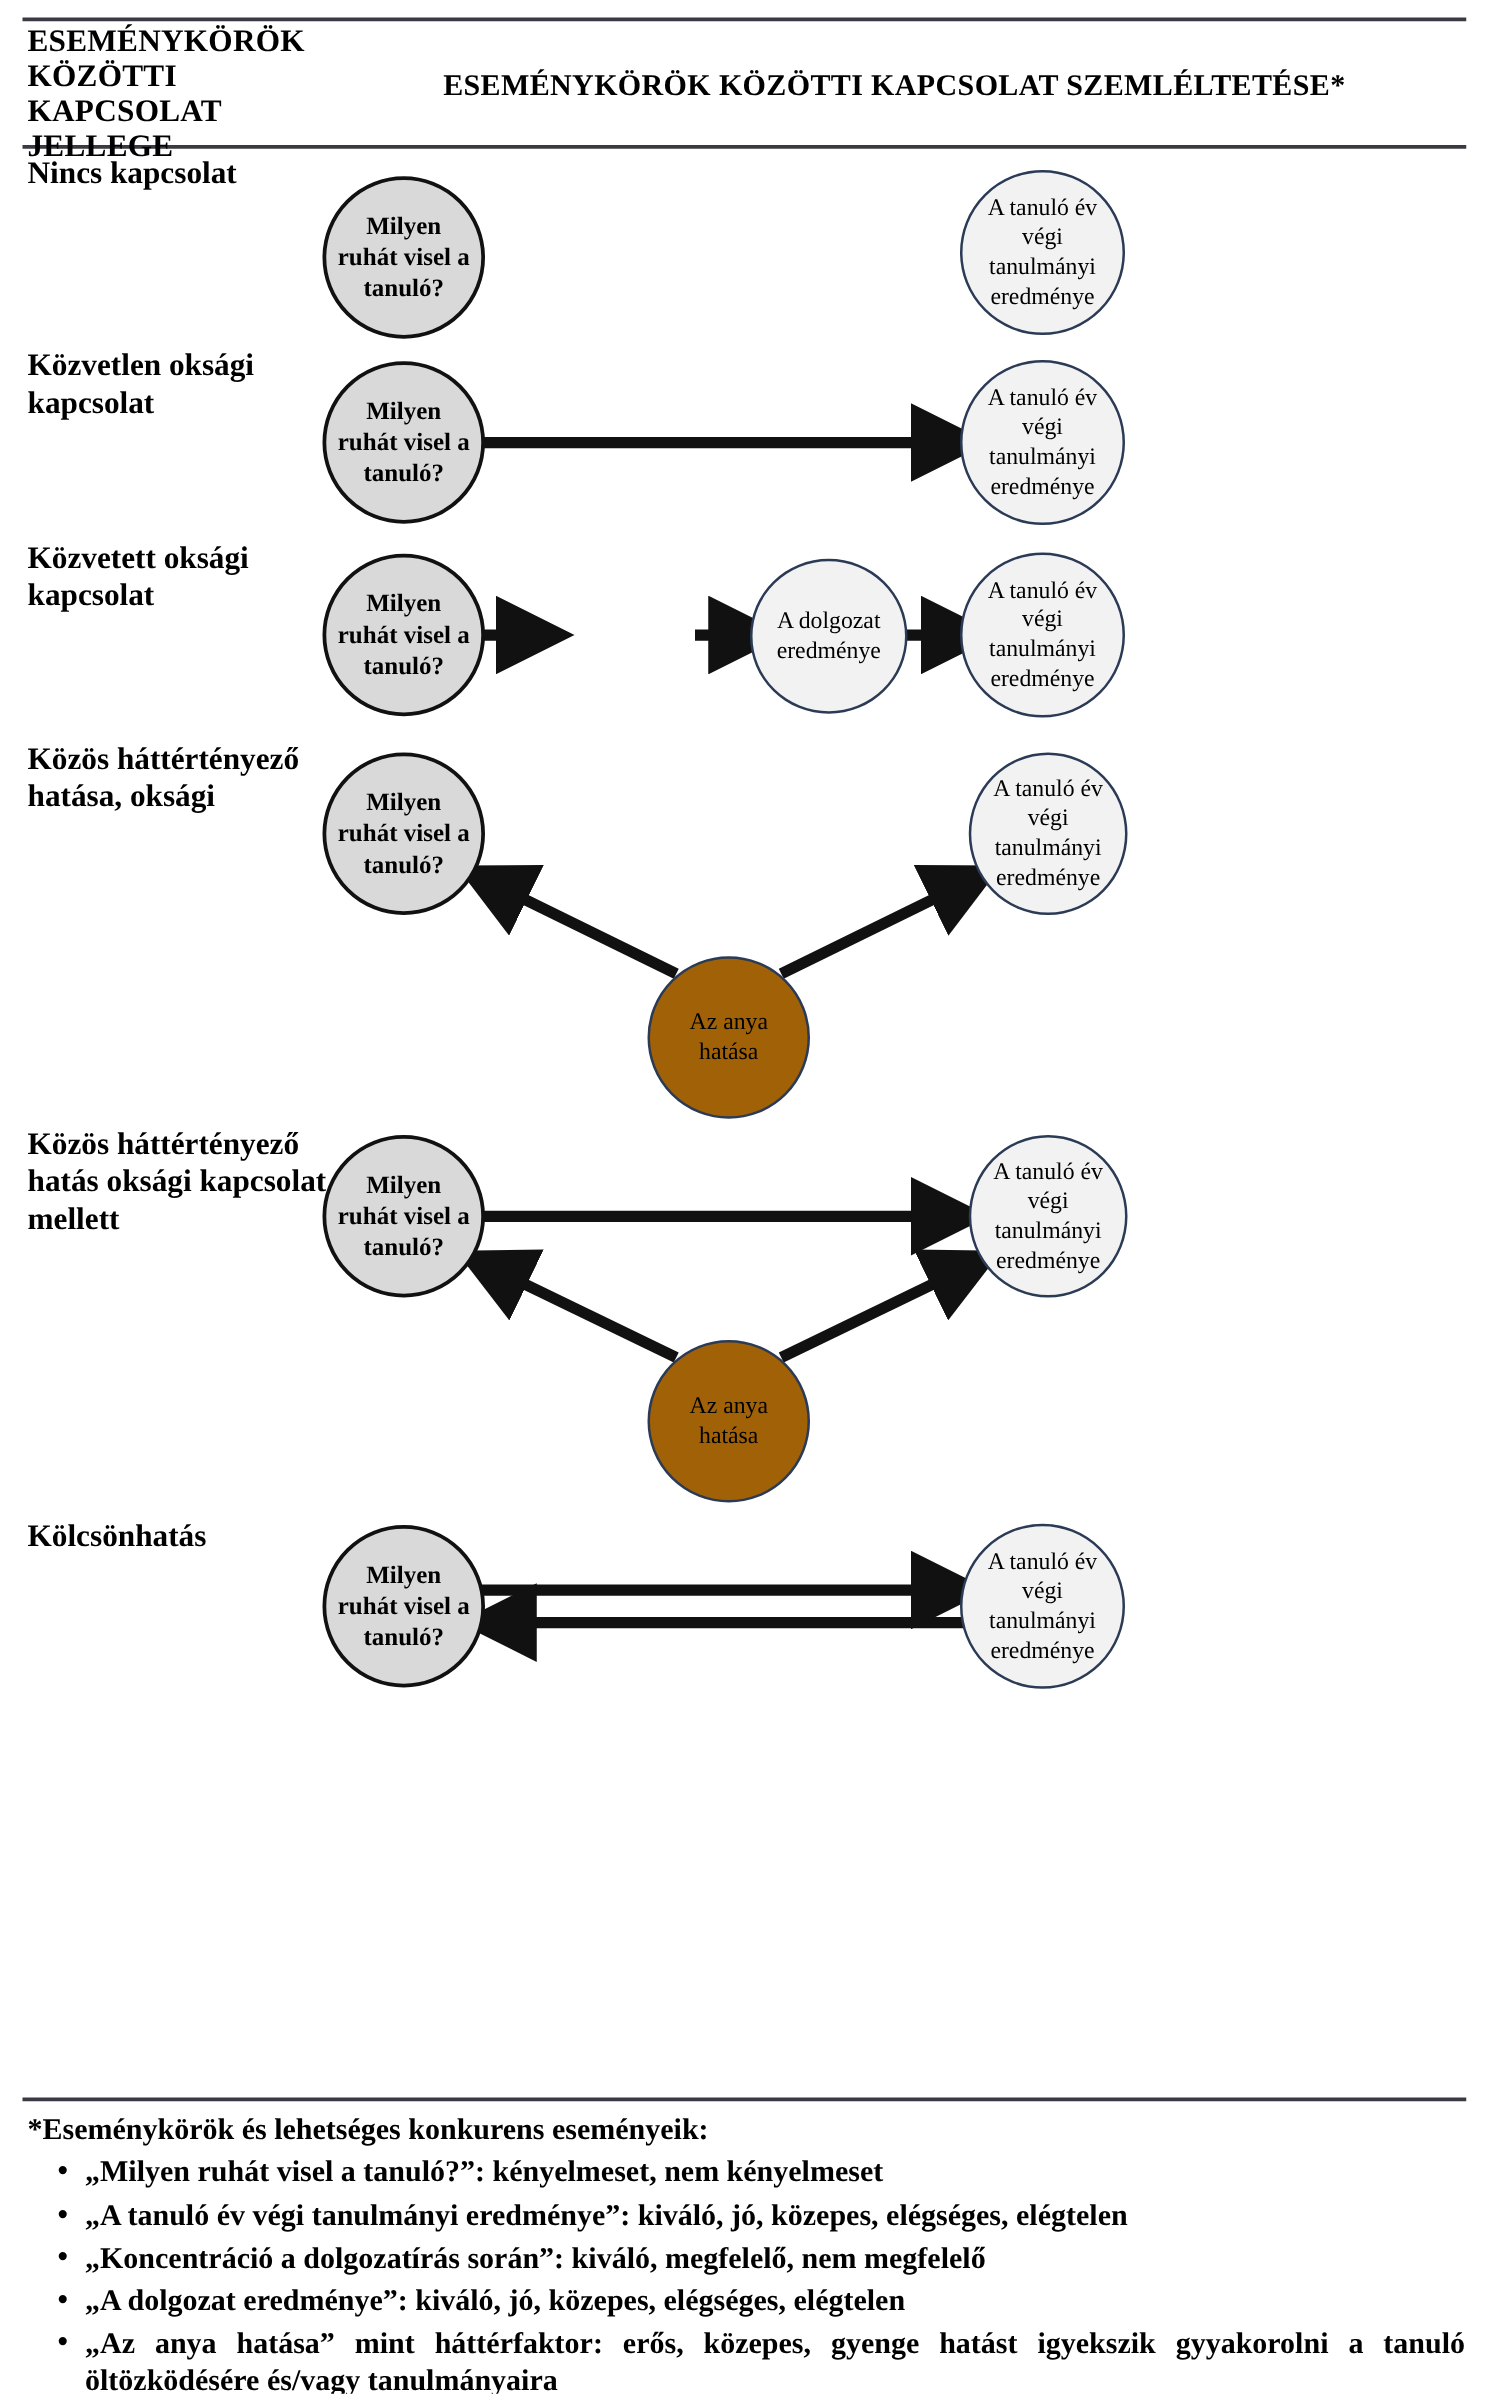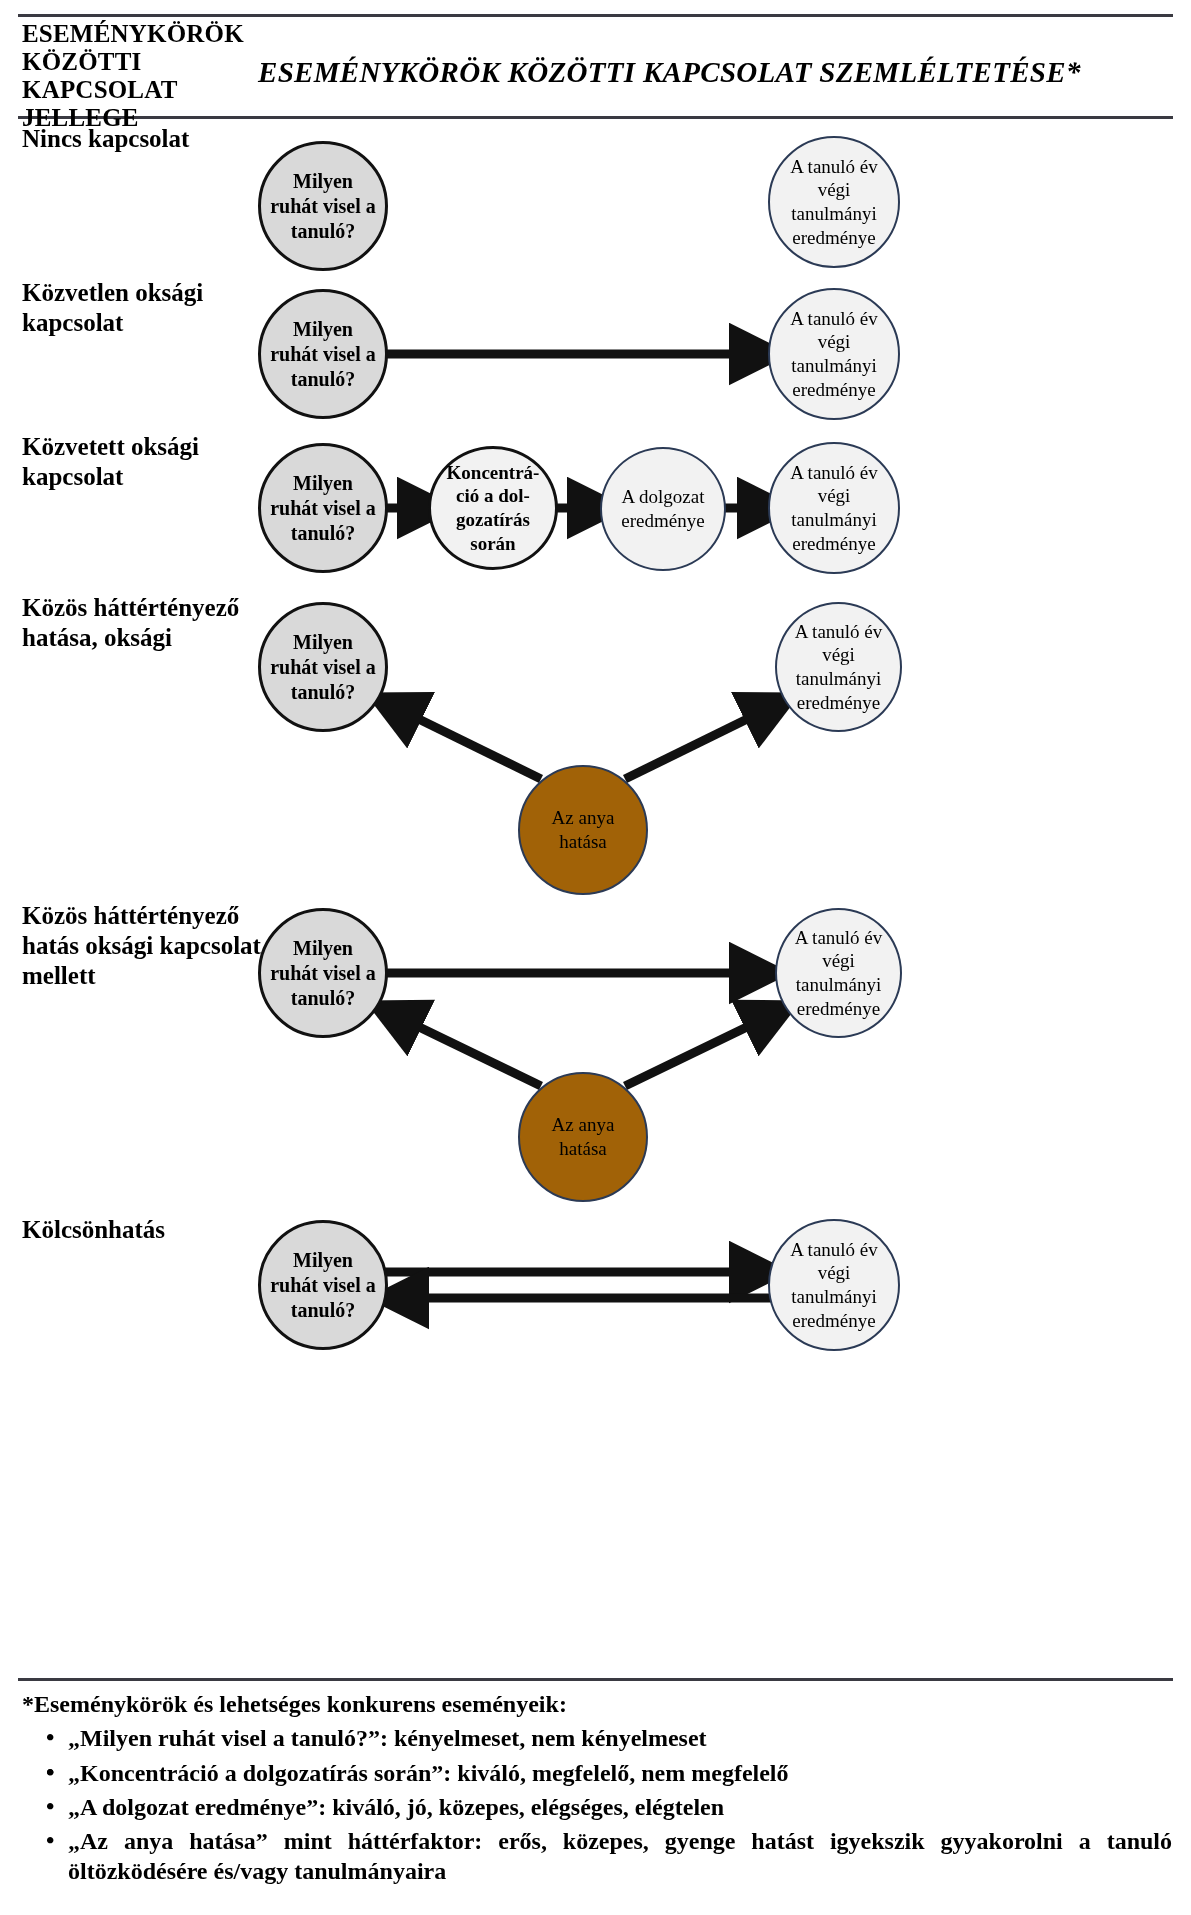--- a/index.html
+++ b/index.html
@@ -14,22 +14,22 @@
   .rule.top{top:14px;}
   .rule.head{top:116px;}
   .rule.foot{top:1678px;}
 
   
   .hdr-left{
     position:absolute;left:22px;top:20px;width:225px;
     font-weight:bold;font-size:25px;line-height:1.12;letter-spacing:.2px;
   }
   .hdr-title{
-    position:absolute;left:258px;top:56px;width:915px;
-    font-weight:bold;font-size:29px;letter-spacing:.3px;font-style:italic;
+    position:absolute;left:258px;top:56px;width:915px;text-align:center;
+    font-weight:bold;font-size:24px;letter-spacing:.3px;
   }
 
   
   .rowlabel{
     position:absolute;font-weight:bold;font-size:25px;line-height:1.2;
     left:22px;width:250px;
   }
 
   
   .node{
@@ -109,23 +109,20 @@
   <div class="node gray" style="left:258px;top:289px;width:130px;height:130px;font-size:20px;">
     <span>Milyen ruhát visel a tanuló?</span>
   </div>
   <div class="node navy" style="left:768px;top:288px;width:132px;height:132px;font-size:19px;">
     <span>A tanuló év végi tanulmányi eredménye</span>
   </div>
 
   <div class="node gray" style="left:258px;top:443px;width:130px;height:130px;font-size:20px;">
     <span>Milyen ruhát visel a tanuló?</span>
   </div>
-  <div class="node white-blk" style="left:428px;top:446px;width:130px;height:124px;font-size:19px;">
-    <span>Koncentrá-ció a dol-gozatírás során</span>
-  </div>
   <div class="node navy" style="left:600px;top:447px;width:126px;height:124px;font-size:19px;">
     <span>A dolgozat eredménye</span>
   </div>
   <div class="node navy" style="left:768px;top:442px;width:132px;height:132px;font-size:19px;">
     <span>A tanuló év végi tanulmányi eredménye</span>
   </div>
 
   <div class="node gray" style="left:258px;top:602px;width:130px;height:130px;font-size:20px;">
     <span>Milyen ruhát visel a tanuló?</span>
   </div>
@@ -155,20 +152,21 @@
 
   <div class="foot-wrap">
     <div class="foot-title">*Eseménykörök és lehetséges konkurens eseményeik:</div>
     <ul class="foot-list">
       <li>
         <span class="bullet">•</span>
         <span>„Milyen ruhát visel a tanuló?”: kényelmeset, nem kényelmeset</span>
       </li>
       <li>
         <span class="bullet">•</span>
+        <span>„A tanuló év végi tanulmányi eredménye”: kiváló, jó, közepes, elégséges, elégtelen</span>
       </li>
       <li>
         <span class="bullet">•</span>
         <span>„Koncentráció a dolgozatírás során”: kiváló, megfelelő, nem megfelelő</span>
       </li>
       <li>
         <span class="bullet">•</span>
         <span>„A dolgozat eredménye”: kiváló, jó, közepes, elégséges, elégtelen</span>
       </li>
       <li>

